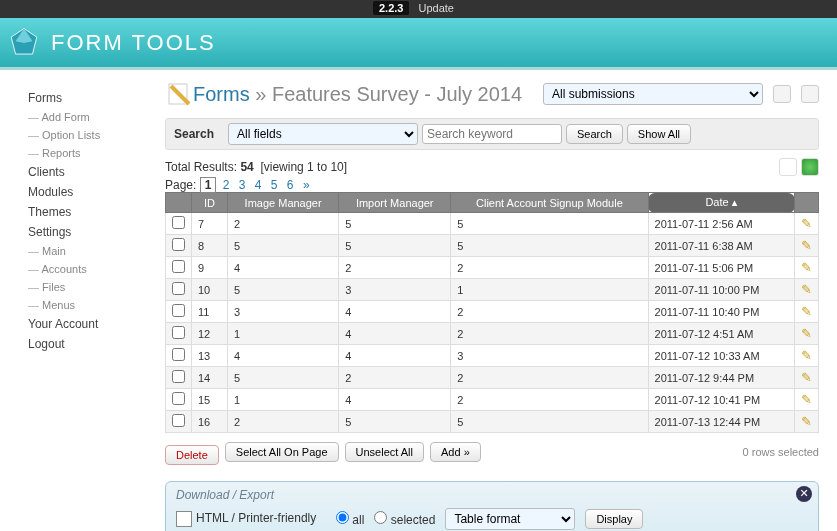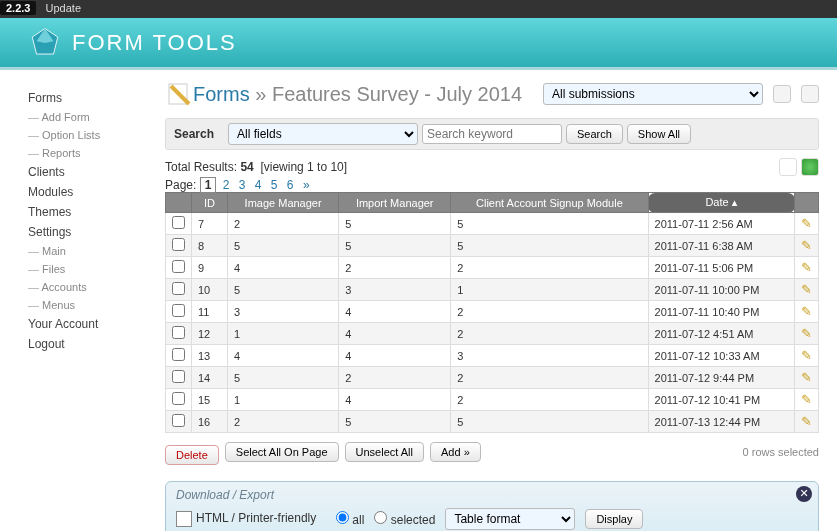--- a/index.html
+++ b/index.html
@@ -1,21 +1,21 @@
 <!DOCTYPE html>
 <html><head>
 <meta charset="utf-8">
 <style>
 * { box-sizing: border-box; margin: 0; padding: 0; }
 body { font-family: "Lucida Grande", Arial, sans-serif; font-size: 12px; color: #333; background: #fff; width: 837px; }
 a { color: #0066aa; text-decoration: none; cursor: pointer; }
-.topbar { background: #333; color: #ccc; height: 18px; font-size: 11px; text-align: left; padding: 2px 10px 8px 0; }
+.topbar { background: #333; color: #ccc; height: 18px; font-size: 11px; text-align: center; padding: 2px 10px 8px 0; }
 .topbar .ver { background: #111; color: #fff; padding: 1px 6px; border-radius: 2px; font-weight: bold; }
 .topbar .upd { color: #ddd; margin-left: 6px; }
-.header { height: 52px; background: linear-gradient(#5fd6db,#2cafb5); display: flex; align-items: center; padding-left: 28px; border-bottom: 3px solid #aad7d9; }
+.header { height: 52px; background: linear-gradient(#5fd6db,#2cafb5); display: flex; align-items: center; padding-left: 7px; border-bottom: 3px solid #aad7d9; }
 .header .title { color: #fff; font-size: 22px; letter-spacing: 2px; font-weight: 300; margin-left: 10px; }
 .container { display: flex; }
 .sidebar { width: 165px; padding: 18px 10px 0 28px; }
 .sidebar a { display: block; padding: 3px 0; color: #444; }
 .sidebar .sub a { color: #888; font-size: 11px; }
 .sidebar .sub a:before { content: "— "; color: #aaa; }
 .main { flex: 1; padding: 10px 18px 20px 0; }
 .page-head { display: flex; align-items: center; margin-bottom: 10px; }
 .page-title { font-size: 20px; color: #888; }
 .page-title .blue { color: #2a7aa8; }
@@ -78,22 +78,22 @@
       <a>Add Form</a>
       <a>Option Lists</a>
       <a>Reports</a>
     </div>
     <a>Clients</a>
     <a>Modules</a>
     <a>Themes</a>
     <a>Settings</a>
     <div class="sub">
       <a>Main</a>
+      <a>Accounts</a>
       <a>Files</a>
-      <a>Accounts</a>
       <a>Menus</a>
     </div>
     <a>Your Account</a>
     <a>Logout</a>
   </div>
 
   <div class="main">
     <div class="page-head">
       <svg width="28" height="28">
           <rect x="4" y="4" width="18" height="20" fill="#fff" stroke="#ccc"></rect>

